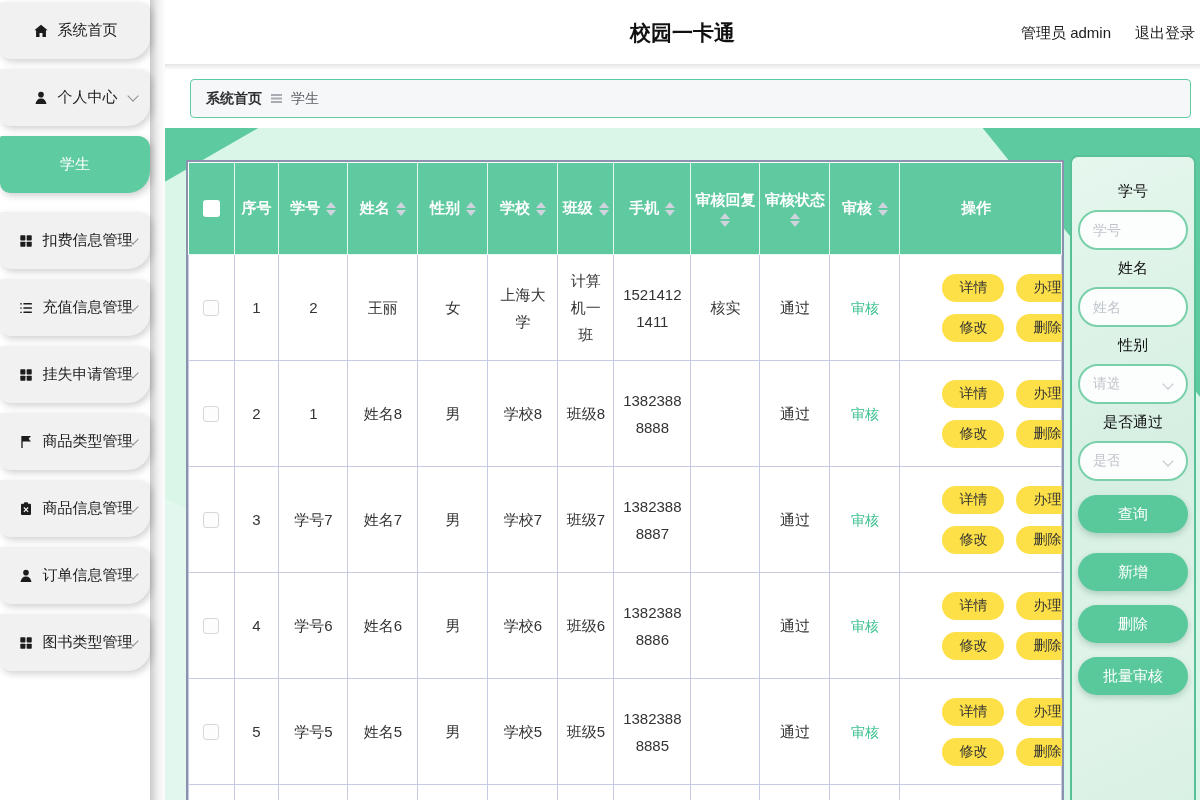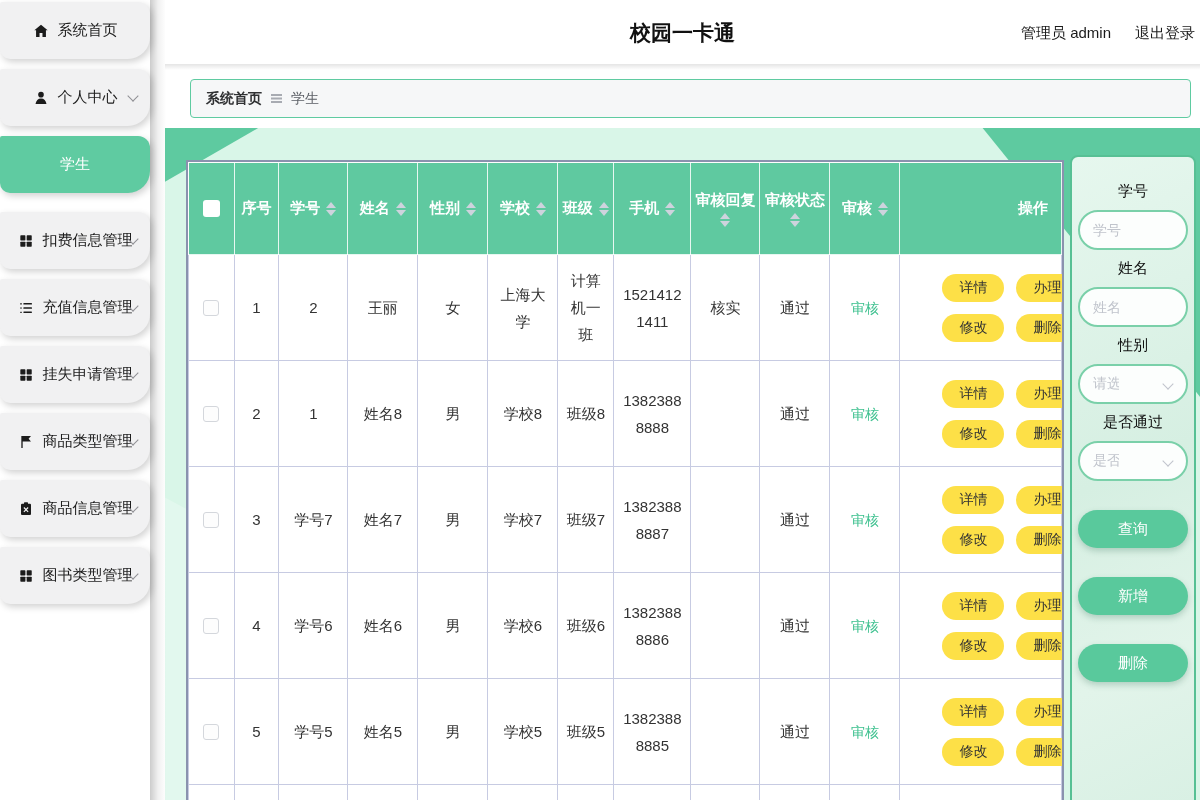--- a/index.html
+++ b/index.html
@@ -69,21 +69,21 @@
   .table-wrap {
     position:absolute; left:186px; top:160px; width:878px; height:700px;
     overflow:hidden; border:2px solid #8a92ae; background:#fff; z-index:15;
   }
   table { border-collapse:collapse; table-layout:fixed; width:874px; }
   thead th {
     height:92px; background:#5fc9a0; color:#fff; font-size:15px; font-weight:bold;
     border:1px solid rgba(255,255,255,.85); padding:0 4px; cursor:pointer;
   }
   .th-inner { display:flex; flex-wrap:wrap; align-items:center; justify-content:center; column-gap:6px; row-gap:3px; }
-  th.ops .th-inner { justify-content:flex-end; padding-right:9px; }
+  th.ops .th-inner { padding-right:9px; }
   .caret { display:inline-flex; flex-direction:column; gap:2px; }
   .caret i { display:block; width:0; height:0; border-left:5px solid transparent; border-right:5px solid transparent; }
   .caret .up { border-bottom:6px solid #ced3dd; }
   .caret .dn { border-top:6px solid #ced3dd; }
 
   tbody td {
     height:106px; border:1px solid #c7cbe2; background:#fff;
     font-size:15px; color:#333; text-align:center; vertical-align:middle;
     line-height:1.8; padding:0 5px; word-break:break-all;
   }
@@ -111,23 +111,23 @@
   }
   .p-input::placeholder { color:#c0c4cc; }
   .p-select { display:flex; align-items:center; justify-content:space-between; cursor:pointer;gap:45px; }
   .p-select .ph { color:#c0c4cc; white-space:nowrap; overflow:hidden; }
   .sel-chev { width:9px; height:9px; position:relative; flex:none; }
   .sel-chev::before { content:''; position:absolute; left:0; top:0; width:7px; height:7px;
     border-right:1.5px solid #c0c4cc; border-bottom:1.5px solid #c0c4cc; transform:rotate(45deg); }
   .p-btn {
     width:110px; height:38px; border-radius:19px; background:#59c99c; color:#fff;
     font-size:15px; display:flex; align-items:center; justify-content:center;
-    margin-top:29px; cursor:pointer; box-shadow:0 3px 6px rgba(50,110,85,.28);
-  }
-  .p-btn.group-crud.first { margin-top:29px; }
+    margin-top:14px; cursor:pointer; box-shadow:0 3px 6px rgba(50,110,85,.28);
+  }
+  .p-btn.group-crud.first { margin-top:20px; }
 </style>
 </head>
 <body>
 
 <div class="content-bg"></div>
 
 <div class="top-header">
   <div class="page-title">校园一卡通</div>
   <div class="user-area">
     <span>管理员 admin</span>
@@ -216,20 +216,30 @@
   </div>
     <div class="side-item">
     <span class="icon">
         <svg viewBox="0 0 24 24">
           <rect x="4.5" y="4" width="15" height="17" rx="1.6"></rect>
           <rect x="9" y="2" width="6" height="3.4" rx="1"></rect>
           <path d="M8.8 9.8 l6.4 6.4 M15.2 9.8 l-6.4 6.4" stroke="#f1f1f2" stroke-width="1.8" fill="none"></path>
         </svg>
       </span>
     <span class="lbl">商品信息管理</span>
+    <span class="chev down"></span>
+  </div>
+    <div class="side-item">
+    <span class="icon">
+        <svg viewBox="0 0 24 24">
+          <circle cx="12" cy="7" r="4.2"></circle>
+          <path d="M12 12.6 c-4.6 0-7.4 2.9-8.2 8.4 h16.4 c-.8-5.5-3.6-8.4-8.2-8.4z"></path>
+        </svg>
+      </span>
+    <span class="lbl">订单信息管理</span>
     <span class="chev down"></span>
   </div>
     <div class="side-item">
     <span class="icon">
         <svg viewBox="0 0 24 24">
           <rect x="3.5" y="3.5" width="7.6" height="7.6" rx="1"></rect>
           <rect x="13" y="3.5" width="7.6" height="7.6" rx="1"></rect>
           <rect x="3.5" y="13" width="7.6" height="7.6" rx="1"></rect>
           <rect x="13" y="13" width="7.6" height="7.6" rx="1"></rect>
         </svg>
@@ -487,13 +497,14 @@
       <span class="sel-chev"></span>
     </div>
     <div class="p-label">是否通过</div>
     <div class="p-select">
       <span class="ph">是否通过</span>
       <span class="sel-chev"></span>
     </div>
     <div class="p-btn group-query">查询</div>
     <div class="p-btn group-crud first">新增</div>
     <div class="p-btn group-crud">删除</div>
+    <div class="p-btn group-crud">批量审核</div>
   </div>
 
 </body></html>

